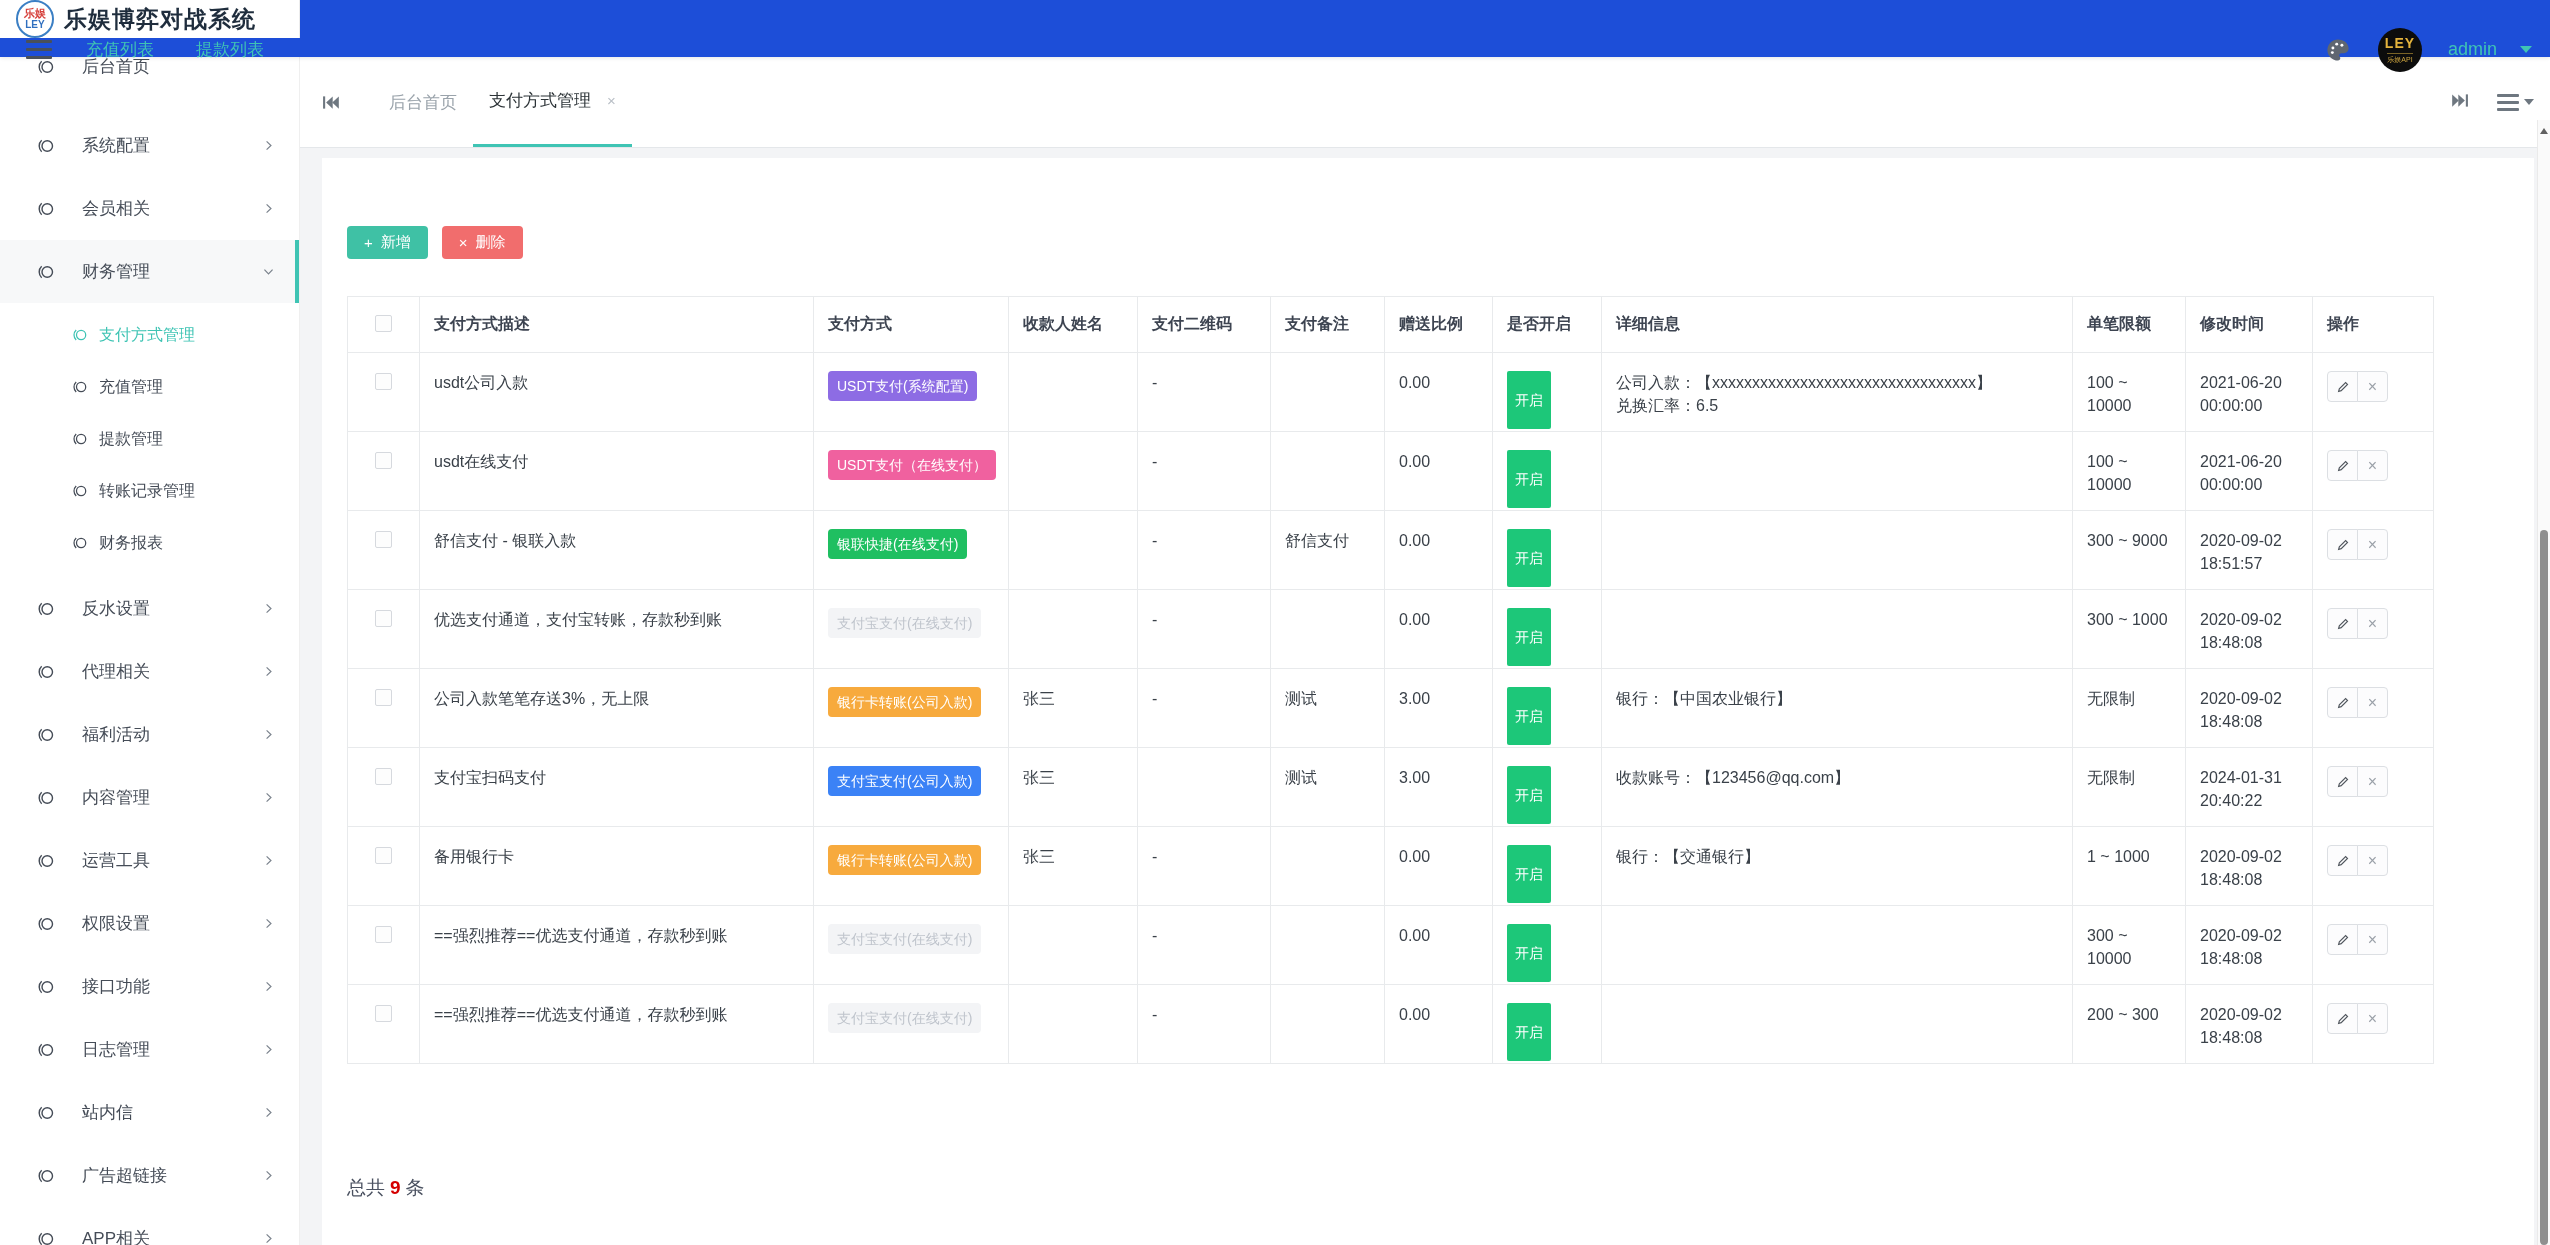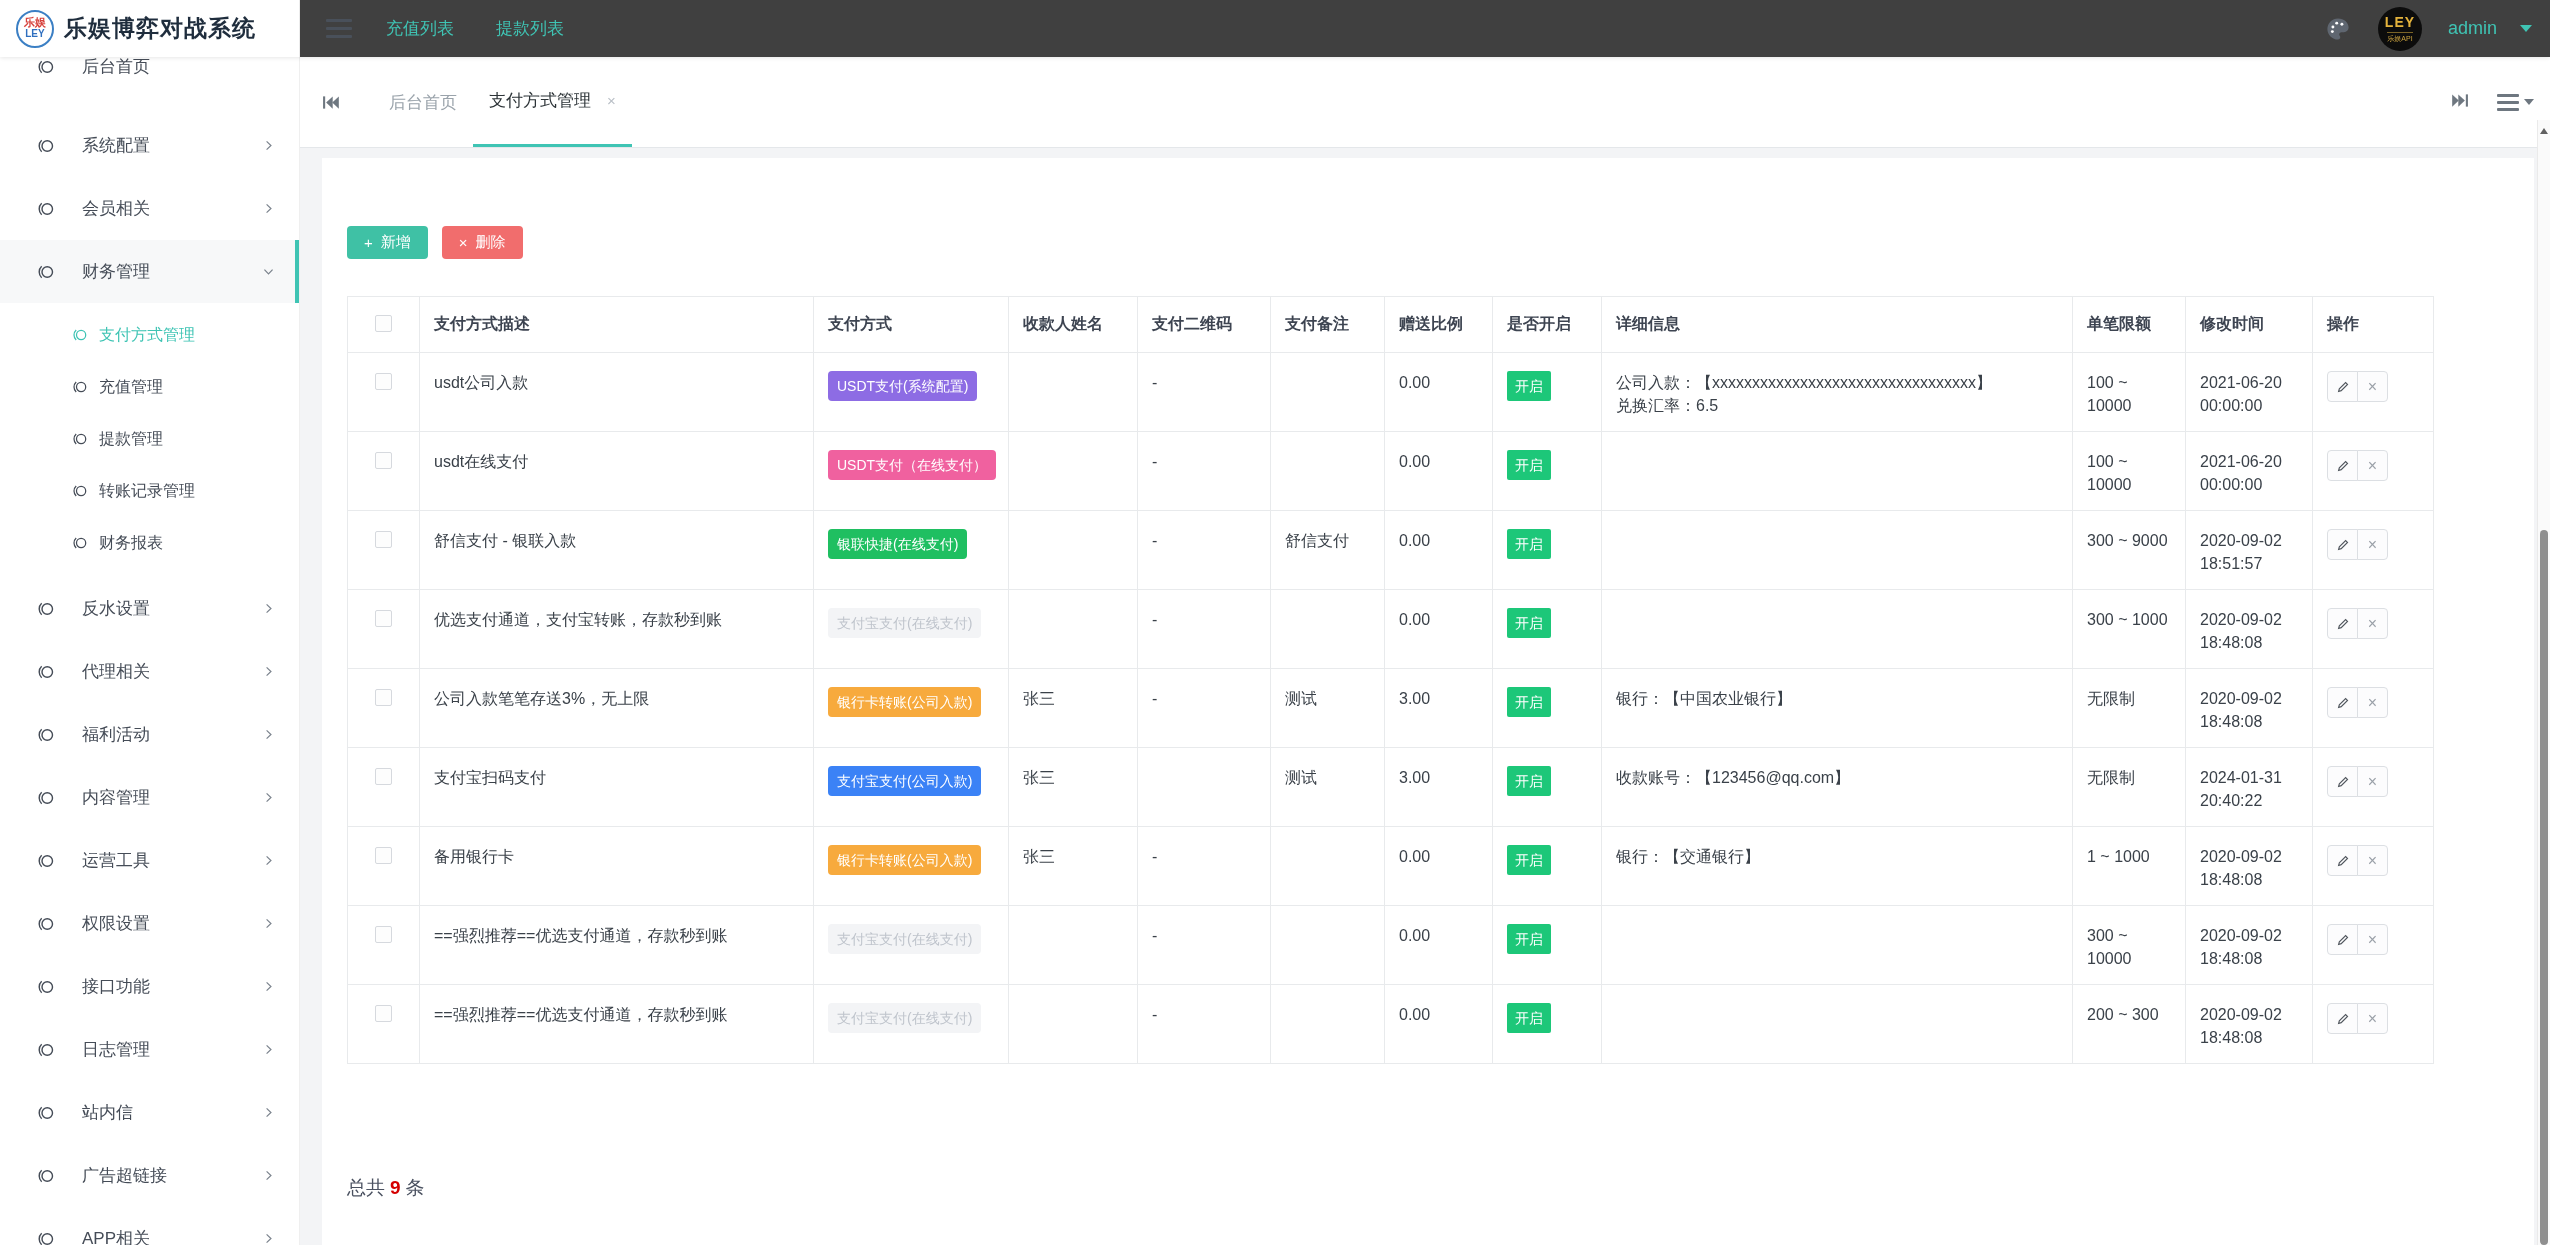--- a/index.html
+++ b/index.html
@@ -3,21 +3,21 @@
 <meta charset="utf-8">
 <style>
   * { box-sizing: border-box; }
   html,body { margin:0; padding:0; }
   body {
     width:2550px; height:1245px; overflow:hidden; position:relative;
     font-family:"Liberation Sans","DejaVu Sans",sans-serif;
     background:#f3f4f6; color:#333;
   }
   
-  .top-header{position:absolute;top:0;left:0;right:0;height:57px;background:#404040;box-shadow:0 1px 4px rgba(0,0,0,.10);z-index:30;display:flex;}
+  .top-header{position:absolute;top:0;left:0;right:0;height:57px;background:#1d4ed8;box-shadow:0 1px 4px rgba(0,0,0,.10);z-index:30;display:flex;flex-direction:column;}
   .logo-sec{width:300px;height:100%;display:flex;align-items:center;padding-left:16px;border-right:1px solid #ececec;background:#fff;}
   .logo-circle{width:38px;height:38px;border:2px solid #3b7fc4;border-radius:50%;display:flex;flex-direction:column;align-items:center;justify-content:center;line-height:1.05;flex:none;}
   .logo-circle .l1{font-size:11px;color:#d6413c;font-weight:bold;}
   .logo-circle .l2{font-size:10px;color:#2f6fbf;font-weight:bold;}
   .app-title{margin-left:10px;font-size:23px;font-weight:bold;color:#1f2d3d;letter-spacing:1px;white-space:nowrap;}
   .header-main{flex:1;display:flex;align-items:center;position:relative;}
   .hamburger{margin-left:26px;display:flex;flex-direction:column;gap:5px;cursor:pointer;}
   .hamburger i{display:block;width:26px;height:3px;background:#49505a;border-radius:1px;}
   .top-nav{display:flex;align-items:center;margin-left:34px;gap:42px;}
   .top-link{color:var(--accent,#3fc4b4);font-size:17px;cursor:pointer;white-space:nowrap;}
@@ -64,21 +64,21 @@
   .btn .bico{font-size:15px;line-height:1;}
   .btn-add{background:var(--add,#3fc1a5);}
   .btn-del{background:var(--del,#f16d6d);}
   table{border-collapse:collapse;table-layout:fixed;margin-top:37px;width:2086px;background:#fff;}
   th,td{border:1px solid #e8eaec;overflow:hidden;}
   th{height:50px;text-align:left;padding:16px 14px;font-size:16px;font-weight:bold;color:#3d4451;white-space:nowrap;}
   td{height:79px;vertical-align:top;padding:18px 14px 0 14px;font-size:16px;color:#3a4149;line-height:1.45;}
   td.c-center,th.c-center{text-align:center;padding-left:0;padding-right:0;}
   .cb{display:inline-block;width:17px;height:17px;border:1px solid #d6d9de;border-radius:2px;background:#fdfdfd;cursor:pointer;margin-top:2px;}
   .badge{display:inline-block;padding:5px 9px;border-radius:4px;font-size:14px;white-space:nowrap;}
-  .status{display:inline-block;padding:5px 8px;border-radius:2px;font-size:14px;color:#fff;background:var(--on,#1dc779);cursor:pointer;}
+  .status{display:inline-block;padding:19px 8px;border-radius:2px;font-size:14px;color:#fff;background:var(--on,#1dc779);cursor:pointer;}
   .opgroup{display:inline-flex;}
   .op-btn{width:31px;height:31px;border:1px solid #dcdfe3;background:#fcfcfd;display:inline-flex;align-items:center;justify-content:center;cursor:pointer;padding:0;font-family:inherit;}
   .op-btn:first-child{border-radius:4px 0 0 4px;}
   .op-btn:last-child{border-radius:0 4px 4px 0;margin-left:-1px;}
   .xmark{color:#9aa0a8;font-size:16px;line-height:1;}
   .table-footer{margin-top:111px;font-size:19px;color:#4a5160;}
   .table-footer .red{color:var(--red,#d40000);font-weight:bold;padding:0 5px;}
   
   .scrollbar{position:absolute;top:120px;right:0;width:13px;bottom:0;background:#fafafa;border-left:1px solid #eaeaea;z-index:40;}
   .sb-up{position:absolute;top:8px;left:2px;width:0;height:0;border-left:4px solid transparent;border-right:4px solid transparent;border-bottom:6px solid #606060;cursor:pointer;}

